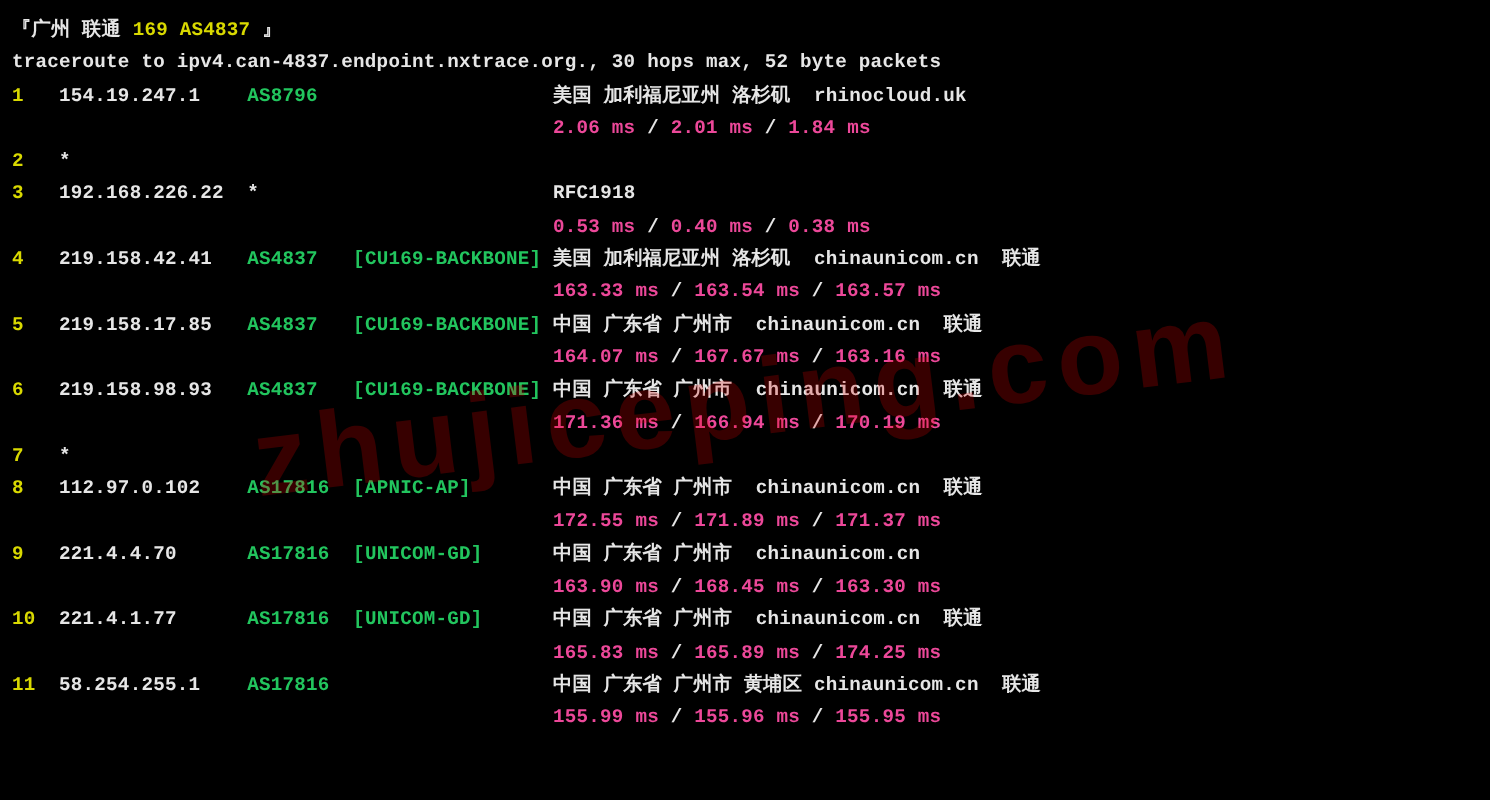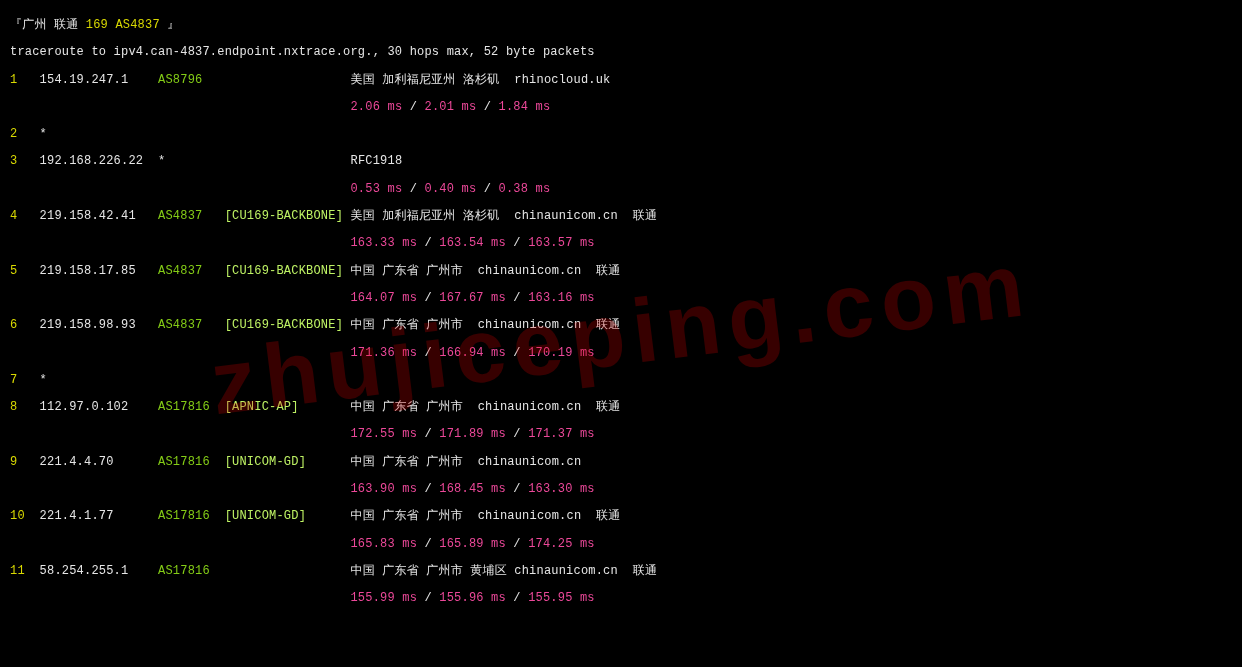--- a/index.html
+++ b/index.html
@@ -1,23 +1,23 @@
 <!DOCTYPE html>
 <html><head>
 <meta charset="utf-8">
 <style>
   html,body{margin:0;padding:0;background:#000;color:#ccc}
   body{width:1242px;height:667px;overflow:hidden}
-  .term{font-family:"Consolas","Menlo","Courier New",monospace;font-size:12px;
+  .term{font-family:"Consolas","Menlo","Courier New",monospace;font-size:16px;
         line-height:27.3px;letter-spacing:.2px;padding:12px 10px;white-space:pre;
-        font-weight:normal}
+        font-weight:bold}
   .g{color:#e6e6e6}  
   .y{color:#d9d900}  
-  .l{color:#84cc16}  
-  .o{color:#bef264}  
+  .l{color:#22c55e}  
+  .o{color:#22c55e}  
   .c{color:#ec4899}  
   .line span{display:inline}
   .wm{position:absolute;left:50%;top:50%;transform:translate(-50%,-50%) rotate(-7deg);
       font-family:sans-serif;font-size:90px;font-weight:700;color:rgba(220,0,0,.25);
       letter-spacing:8px;pointer-events:none;user-select:none}
 </style>
 </head>
 <body>
 
 <div class="term" id="term"><div class="line"><span class="g">『</span><span class="g">广州 联通 </span><span class="y">169 AS4837 </span><span class="g">』</span></div><div class="line"><span class="g">traceroute to ipv4.can-4837.endpoint.nxtrace.org., 30 hops max, 52 byte packets</span></div><div class="line"><span class="y">1   </span><span class="g">154.19.247.1    </span><span class="l">AS8796   </span><span class="o">                 </span><span class="g">美国 加利福尼亚州 洛杉矶  rhinocloud.uk</span></div><div class="line"><span class="g">                                              </span><span class="c">2.06 ms</span><span class="g"> / </span><span class="c">2.01 ms</span><span class="g"> / </span><span class="c">1.84 ms</span></div><div class="line"><span class="y">2   </span><span class="g">*               </span><span class="l">         </span><span class="o">                 </span><span class="g"></span></div><div class="line"><span class="y">3   </span><span class="g">192.168.226.22  </span><span class="g">*        </span><span class="o">                 </span><span class="g">RFC1918</span></div><div class="line"><span class="g">                                              </span><span class="c">0.53 ms</span><span class="g"> / </span><span class="c">0.40 ms</span><span class="g"> / </span><span class="c">0.38 ms</span></div><div class="line"><span class="y">4   </span><span class="g">219.158.42.41   </span><span class="l">AS4837   </span><span class="o">[CU169-BACKBONE] </span><span class="g">美国 加利福尼亚州 洛杉矶  chinaunicom.cn  联通</span></div><div class="line"><span class="g">                                              </span><span class="c">163.33 ms</span><span class="g"> / </span><span class="c">163.54 ms</span><span class="g"> / </span><span class="c">163.57 ms</span></div><div class="line"><span class="y">5   </span><span class="g">219.158.17.85   </span><span class="l">AS4837   </span><span class="o">[CU169-BACKBONE] </span><span class="g">中国 广东省 广州市  chinaunicom.cn  联通</span></div><div class="line"><span class="g">                                              </span><span class="c">164.07 ms</span><span class="g"> / </span><span class="c">167.67 ms</span><span class="g"> / </span><span class="c">163.16 ms</span></div><div class="line"><span class="y">6   </span><span class="g">219.158.98.93   </span><span class="l">AS4837   </span><span class="o">[CU169-BACKBONE] </span><span class="g">中国 广东省 广州市  chinaunicom.cn  联通</span></div><div class="line"><span class="g">                                              </span><span class="c">171.36 ms</span><span class="g"> / </span><span class="c">166.94 ms</span><span class="g"> / </span><span class="c">170.19 ms</span></div><div class="line"><span class="y">7   </span><span class="g">*               </span><span class="l">         </span><span class="o">                 </span><span class="g"></span></div><div class="line"><span class="y">8   </span><span class="g">112.97.0.102    </span><span class="l">AS17816  </span><span class="o">[APNIC-AP]       </span><span class="g">中国 广东省 广州市  chinaunicom.cn  联通</span></div><div class="line"><span class="g">                                              </span><span class="c">172.55 ms</span><span class="g"> / </span><span class="c">171.89 ms</span><span class="g"> / </span><span class="c">171.37 ms</span></div><div class="line"><span class="y">9   </span><span class="g">221.4.4.70      </span><span class="l">AS17816  </span><span class="o">[UNICOM-GD]      </span><span class="g">中国 广东省 广州市  chinaunicom.cn</span></div><div class="line"><span class="g">                                              </span><span class="c">163.90 ms</span><span class="g"> / </span><span class="c">168.45 ms</span><span class="g"> / </span><span class="c">163.30 ms</span></div><div class="line"><span class="y">10  </span><span class="g">221.4.1.77      </span><span class="l">AS17816  </span><span class="o">[UNICOM-GD]      </span><span class="g">中国 广东省 广州市  chinaunicom.cn  联通</span></div><div class="line"><span class="g">                                              </span><span class="c">165.83 ms</span><span class="g"> / </span><span class="c">165.89 ms</span><span class="g"> / </span><span class="c">174.25 ms</span></div><div class="line"><span class="y">11  </span><span class="g">58.254.255.1    </span><span class="l">AS17816  </span><span class="o">                 </span><span class="g">中国 广东省 广州市 黄埔区 chinaunicom.cn  联通</span></div><div class="line"><span class="g">                                              </span><span class="c">155.99 ms</span><span class="g"> / </span><span class="c">155.96 ms</span><span class="g"> / </span><span class="c">155.95 ms</span></div></div>

